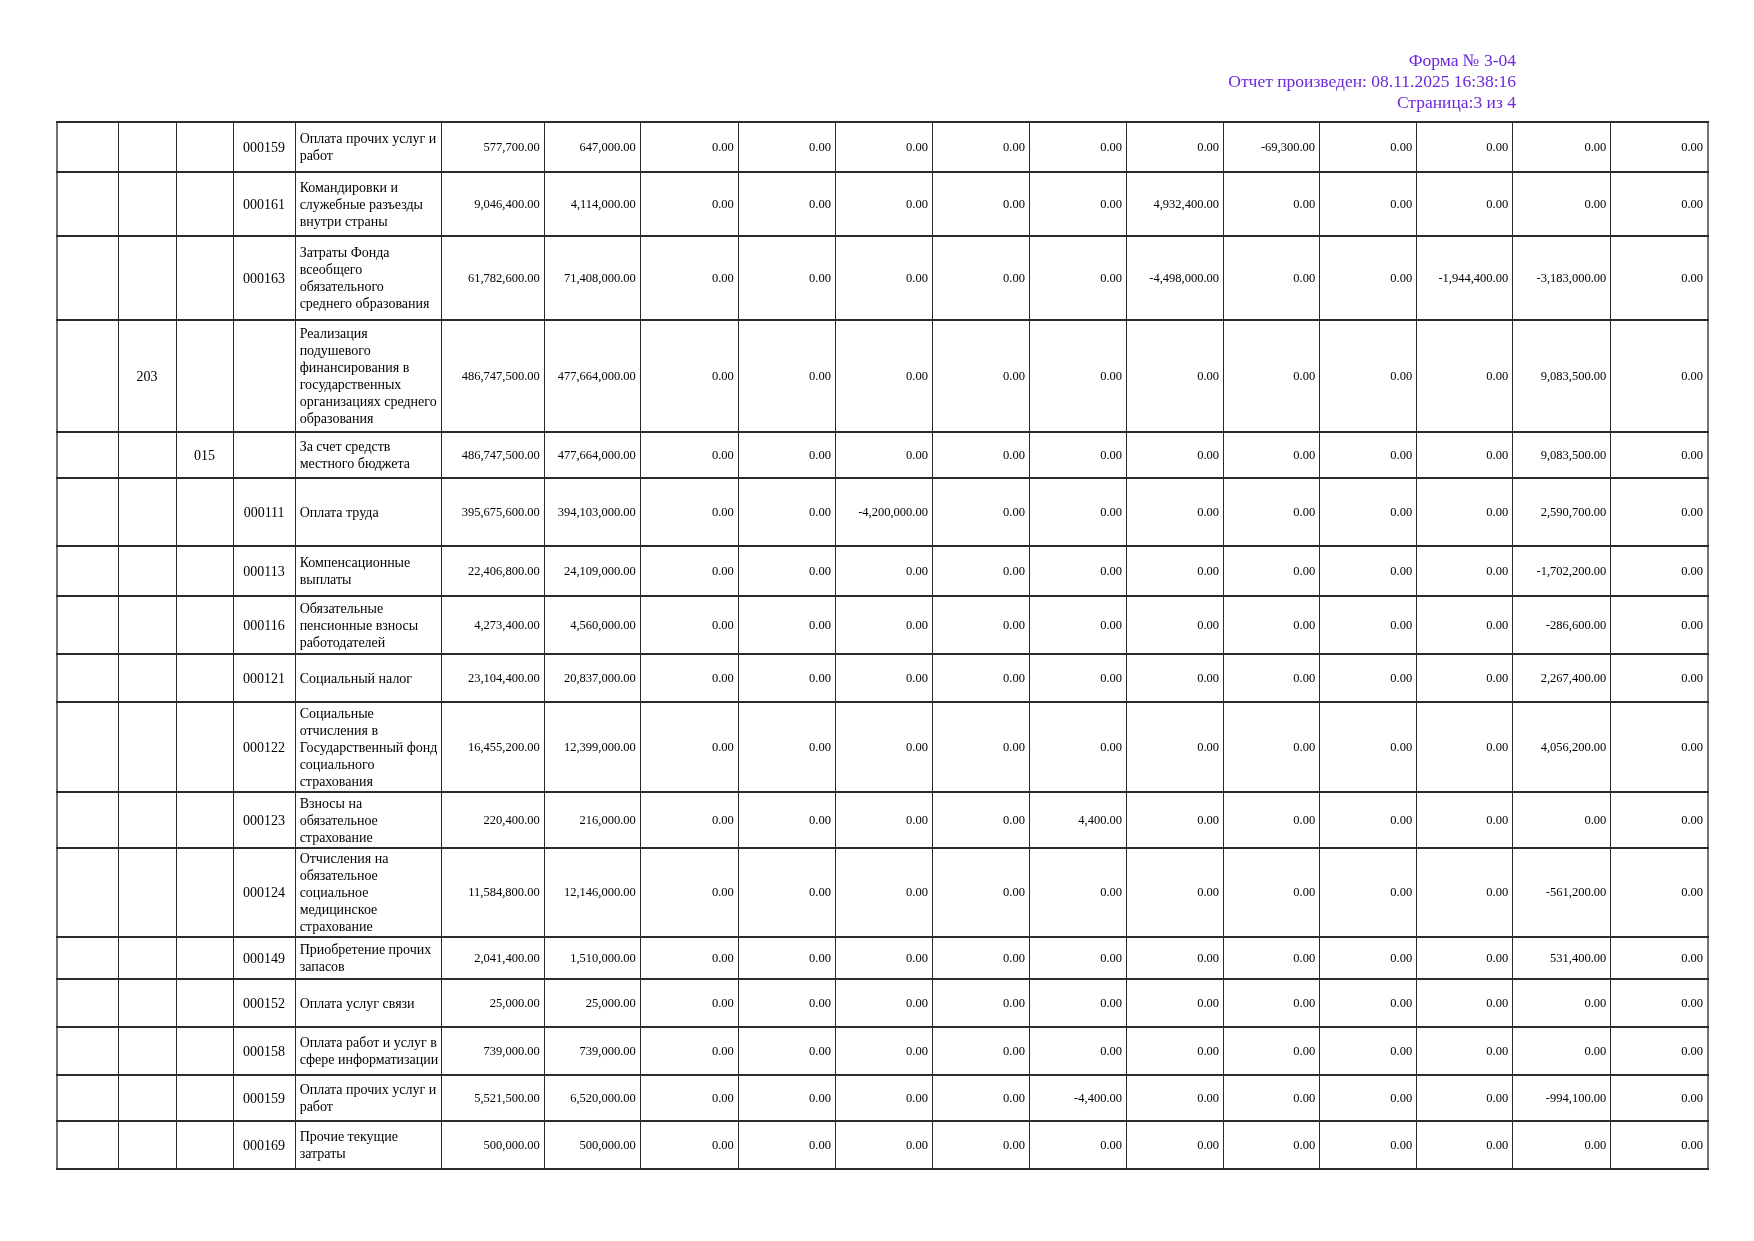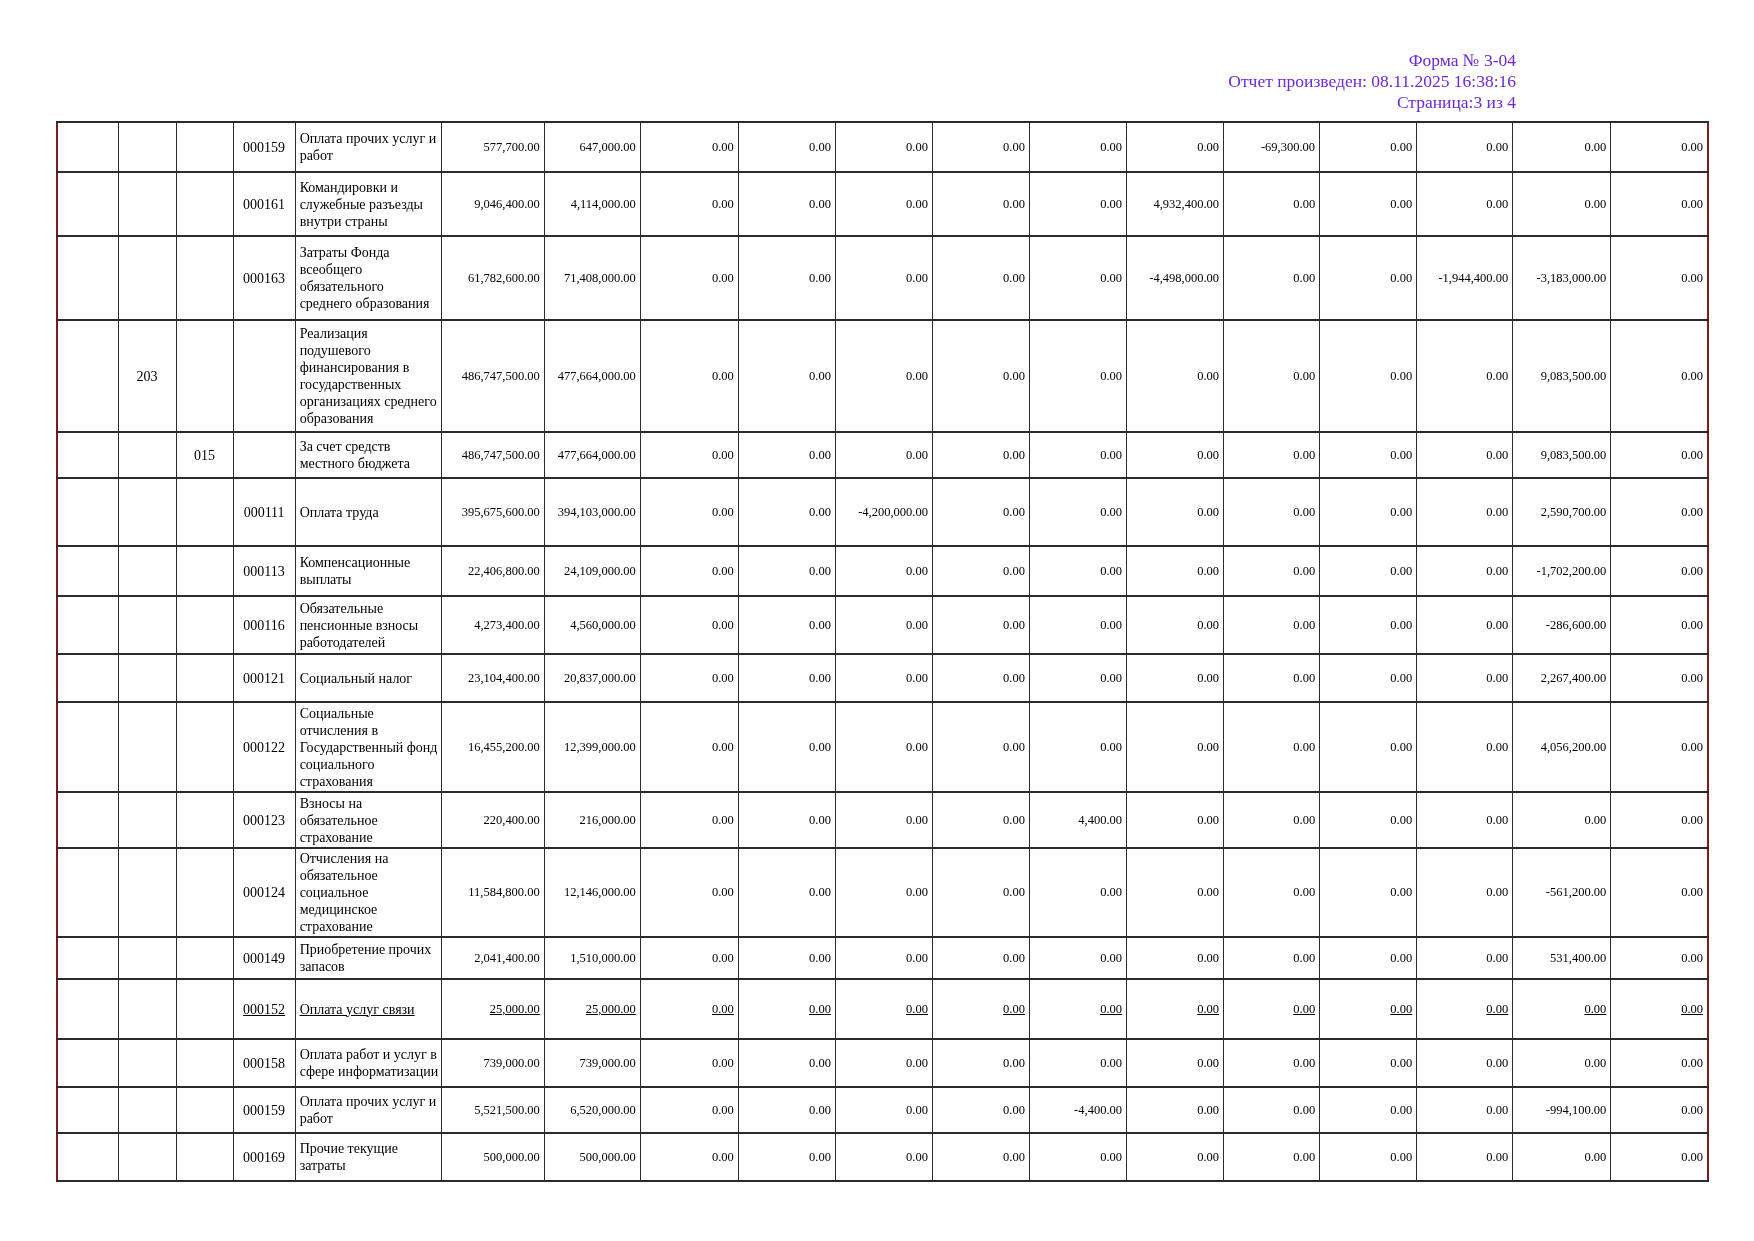--- a/index.html
+++ b/index.html
@@ -8,21 +8,21 @@
     font-family:"Liberation Serif","DejaVu Serif",serif;
     overflow:hidden;
   }
   .page{position:relative;width:1754px;height:1241px;}
   .header{
     margin:50px 0 0 56px;width:1460px;text-align:right;
     font-size:17.5px;line-height:21px;color:#6d28d9;
   }
   table.report{
     margin:8px 0 0 56px;border-collapse:collapse;table-layout:fixed;
-    width:1653px;border:2px solid #7f1d1d;
+    width:1653px;border:2px solid #737373;
   }
   td{
     border-left:1px solid #2b2b2b;border-right:1px solid #2b2b2b;
     border-top:2px solid #2b2b2b;border-bottom:2px solid #2b2b2b;
     vertical-align:middle;padding:1px 3px;overflow:hidden;
   }
   td.ca,td.cb,td.cc,td.cd{font-size:14px;text-align:center;line-height:17px;}
   td.ce{font-size:14px;line-height:17px;text-align:left;padding:1px 2px 1px 4px;word-wrap:break-word;}
   td.cn{font-size:12.5px;line-height:15px;text-align:right;white-space:nowrap;padding-right:4px;}
 </style>
@@ -311,21 +311,21 @@
     <td class="cn">0.00</td>
     <td class="cn">0.00</td>
     <td class="cn">0.00</td>
     <td class="cn">0.00</td>
     <td class="cn">0.00</td>
     <td class="cn">0.00</td>
     <td class="cn">0.00</td>
     <td class="cn">531,400.00</td>
     <td class="cn">0.00</td>
   </tr>
-        <tr style="height: 60px; text-decoration: underline;">
+        <tr style="height: 48px;">
     <td class="ca"></td>
     <td class="cb"></td>
     <td class="cc"></td>
     <td class="cd">000152</td>
     <td class="ce">Оплата услуг связи</td>
     <td class="cn">25,000.00</td>
     <td class="cn">25,000.00</td>
     <td class="cn">0.00</td>
     <td class="cn">0.00</td>
     <td class="cn">0.00</td>

